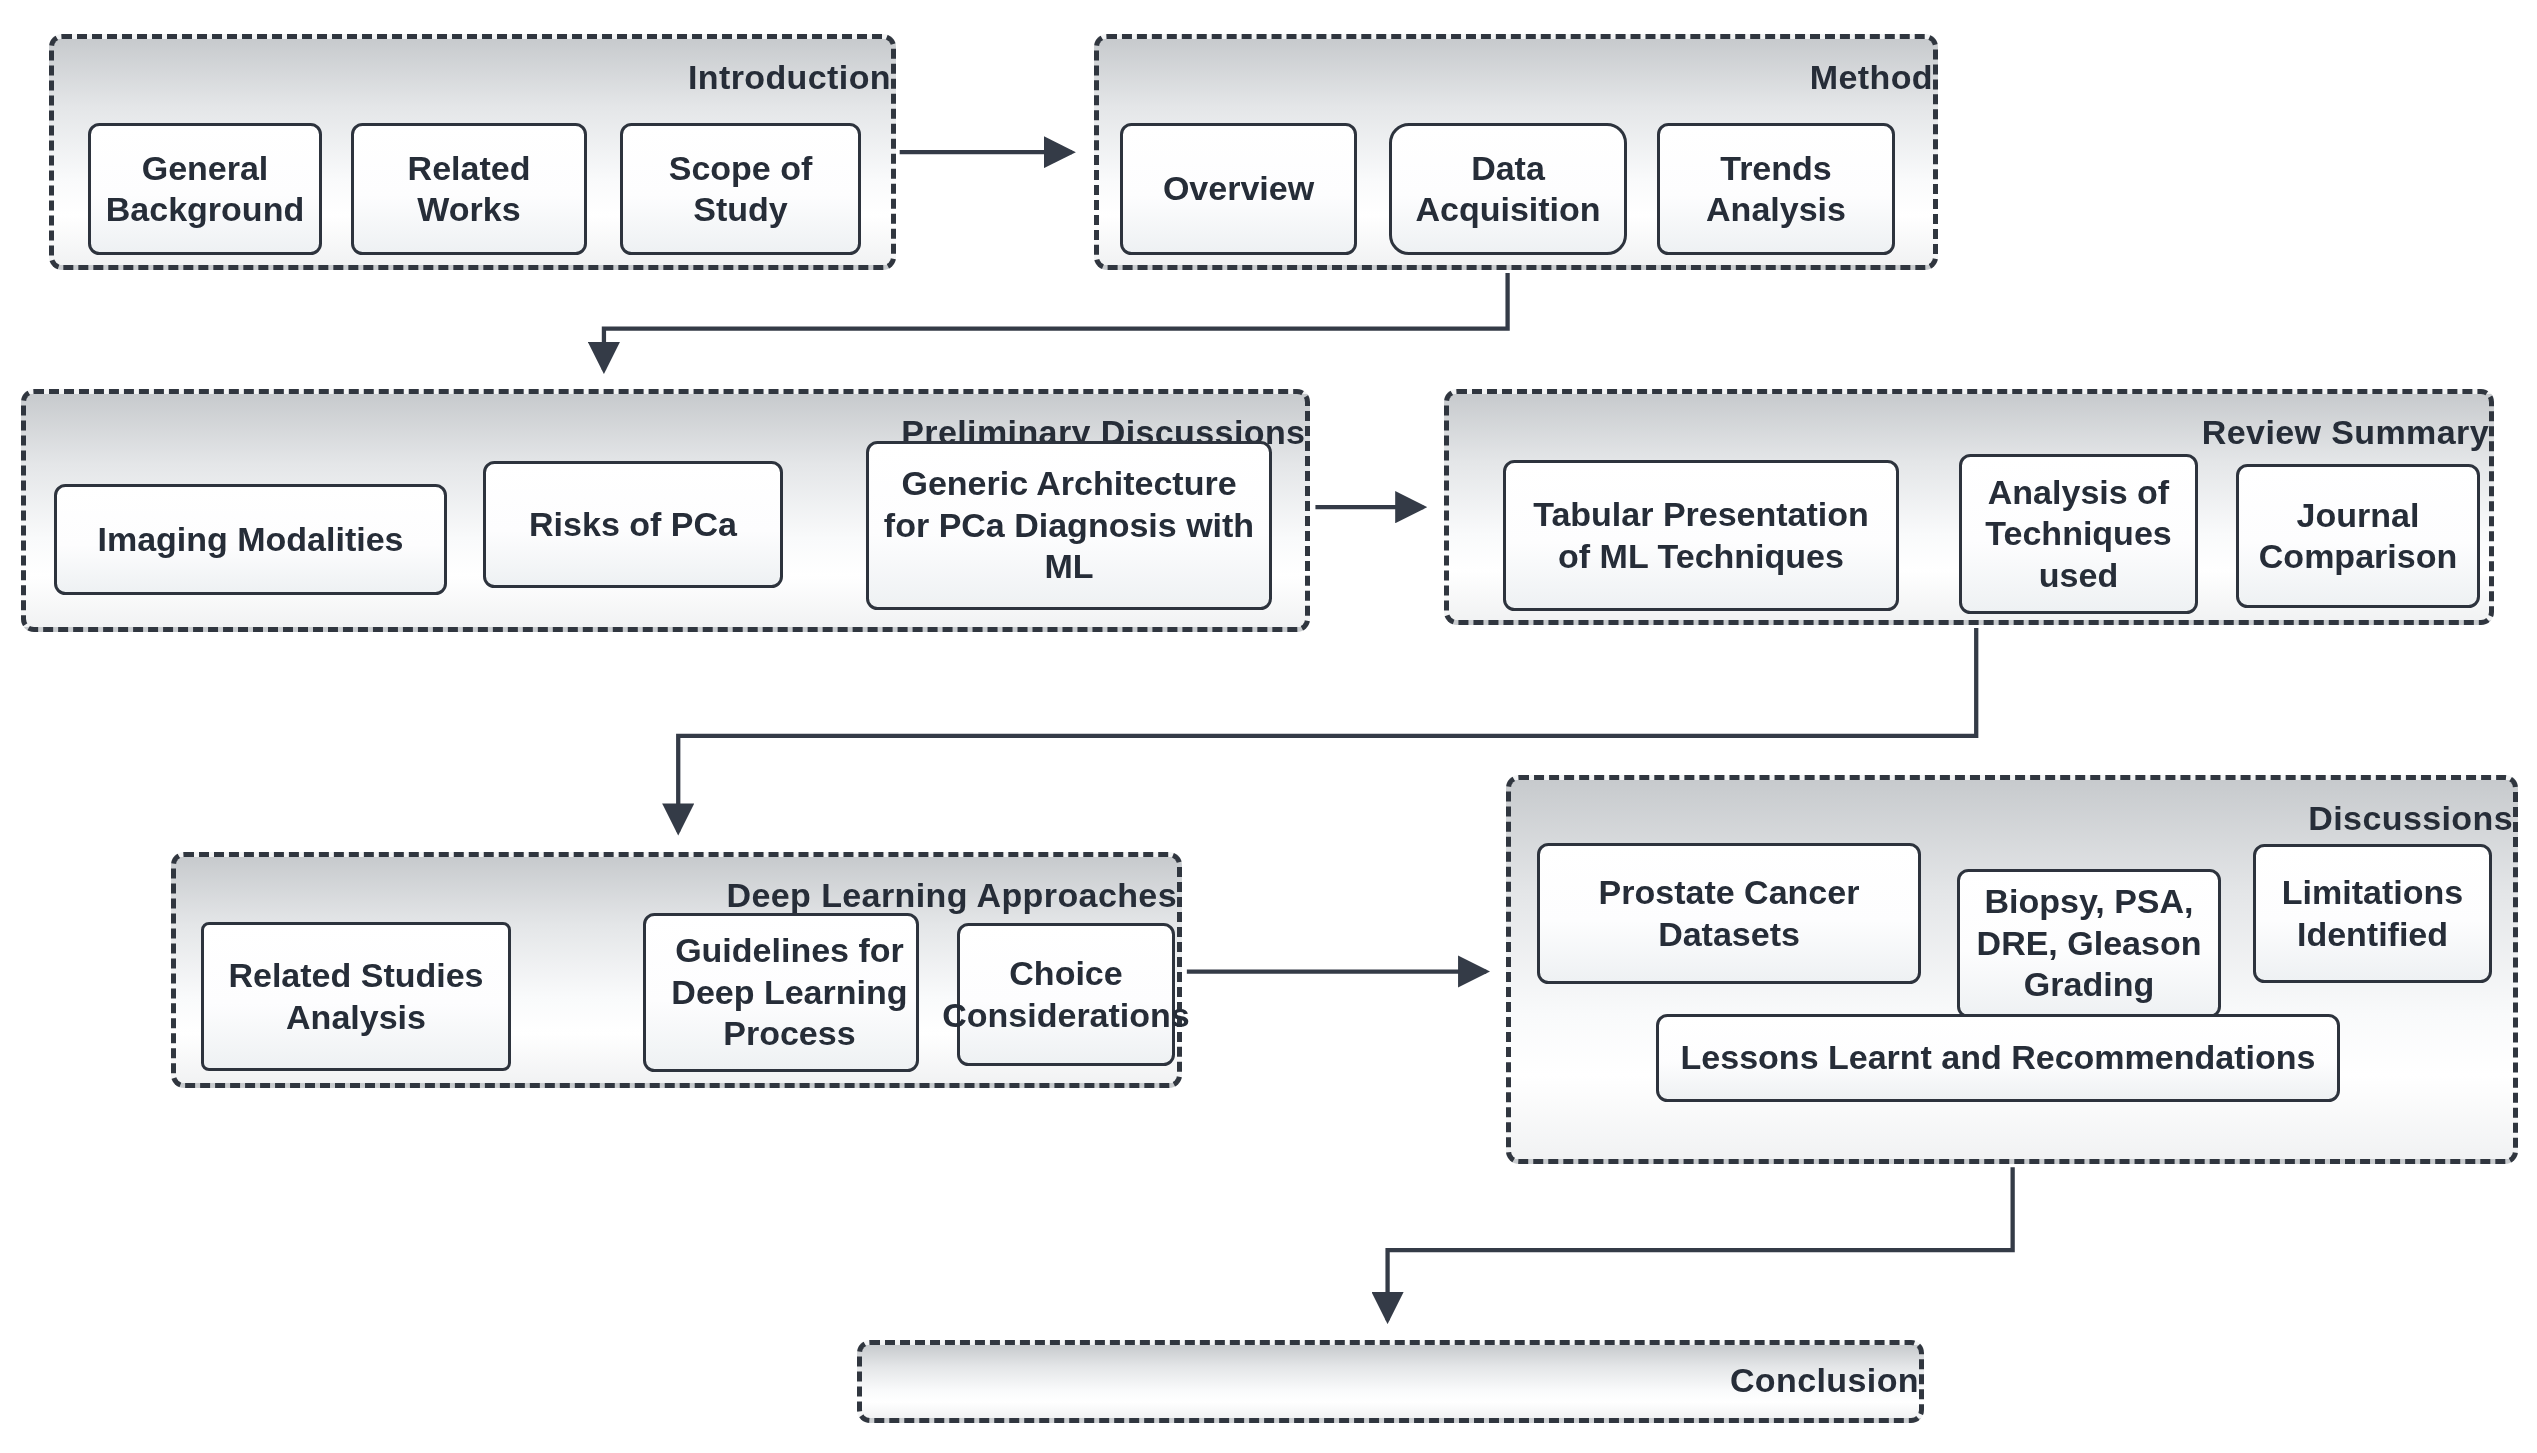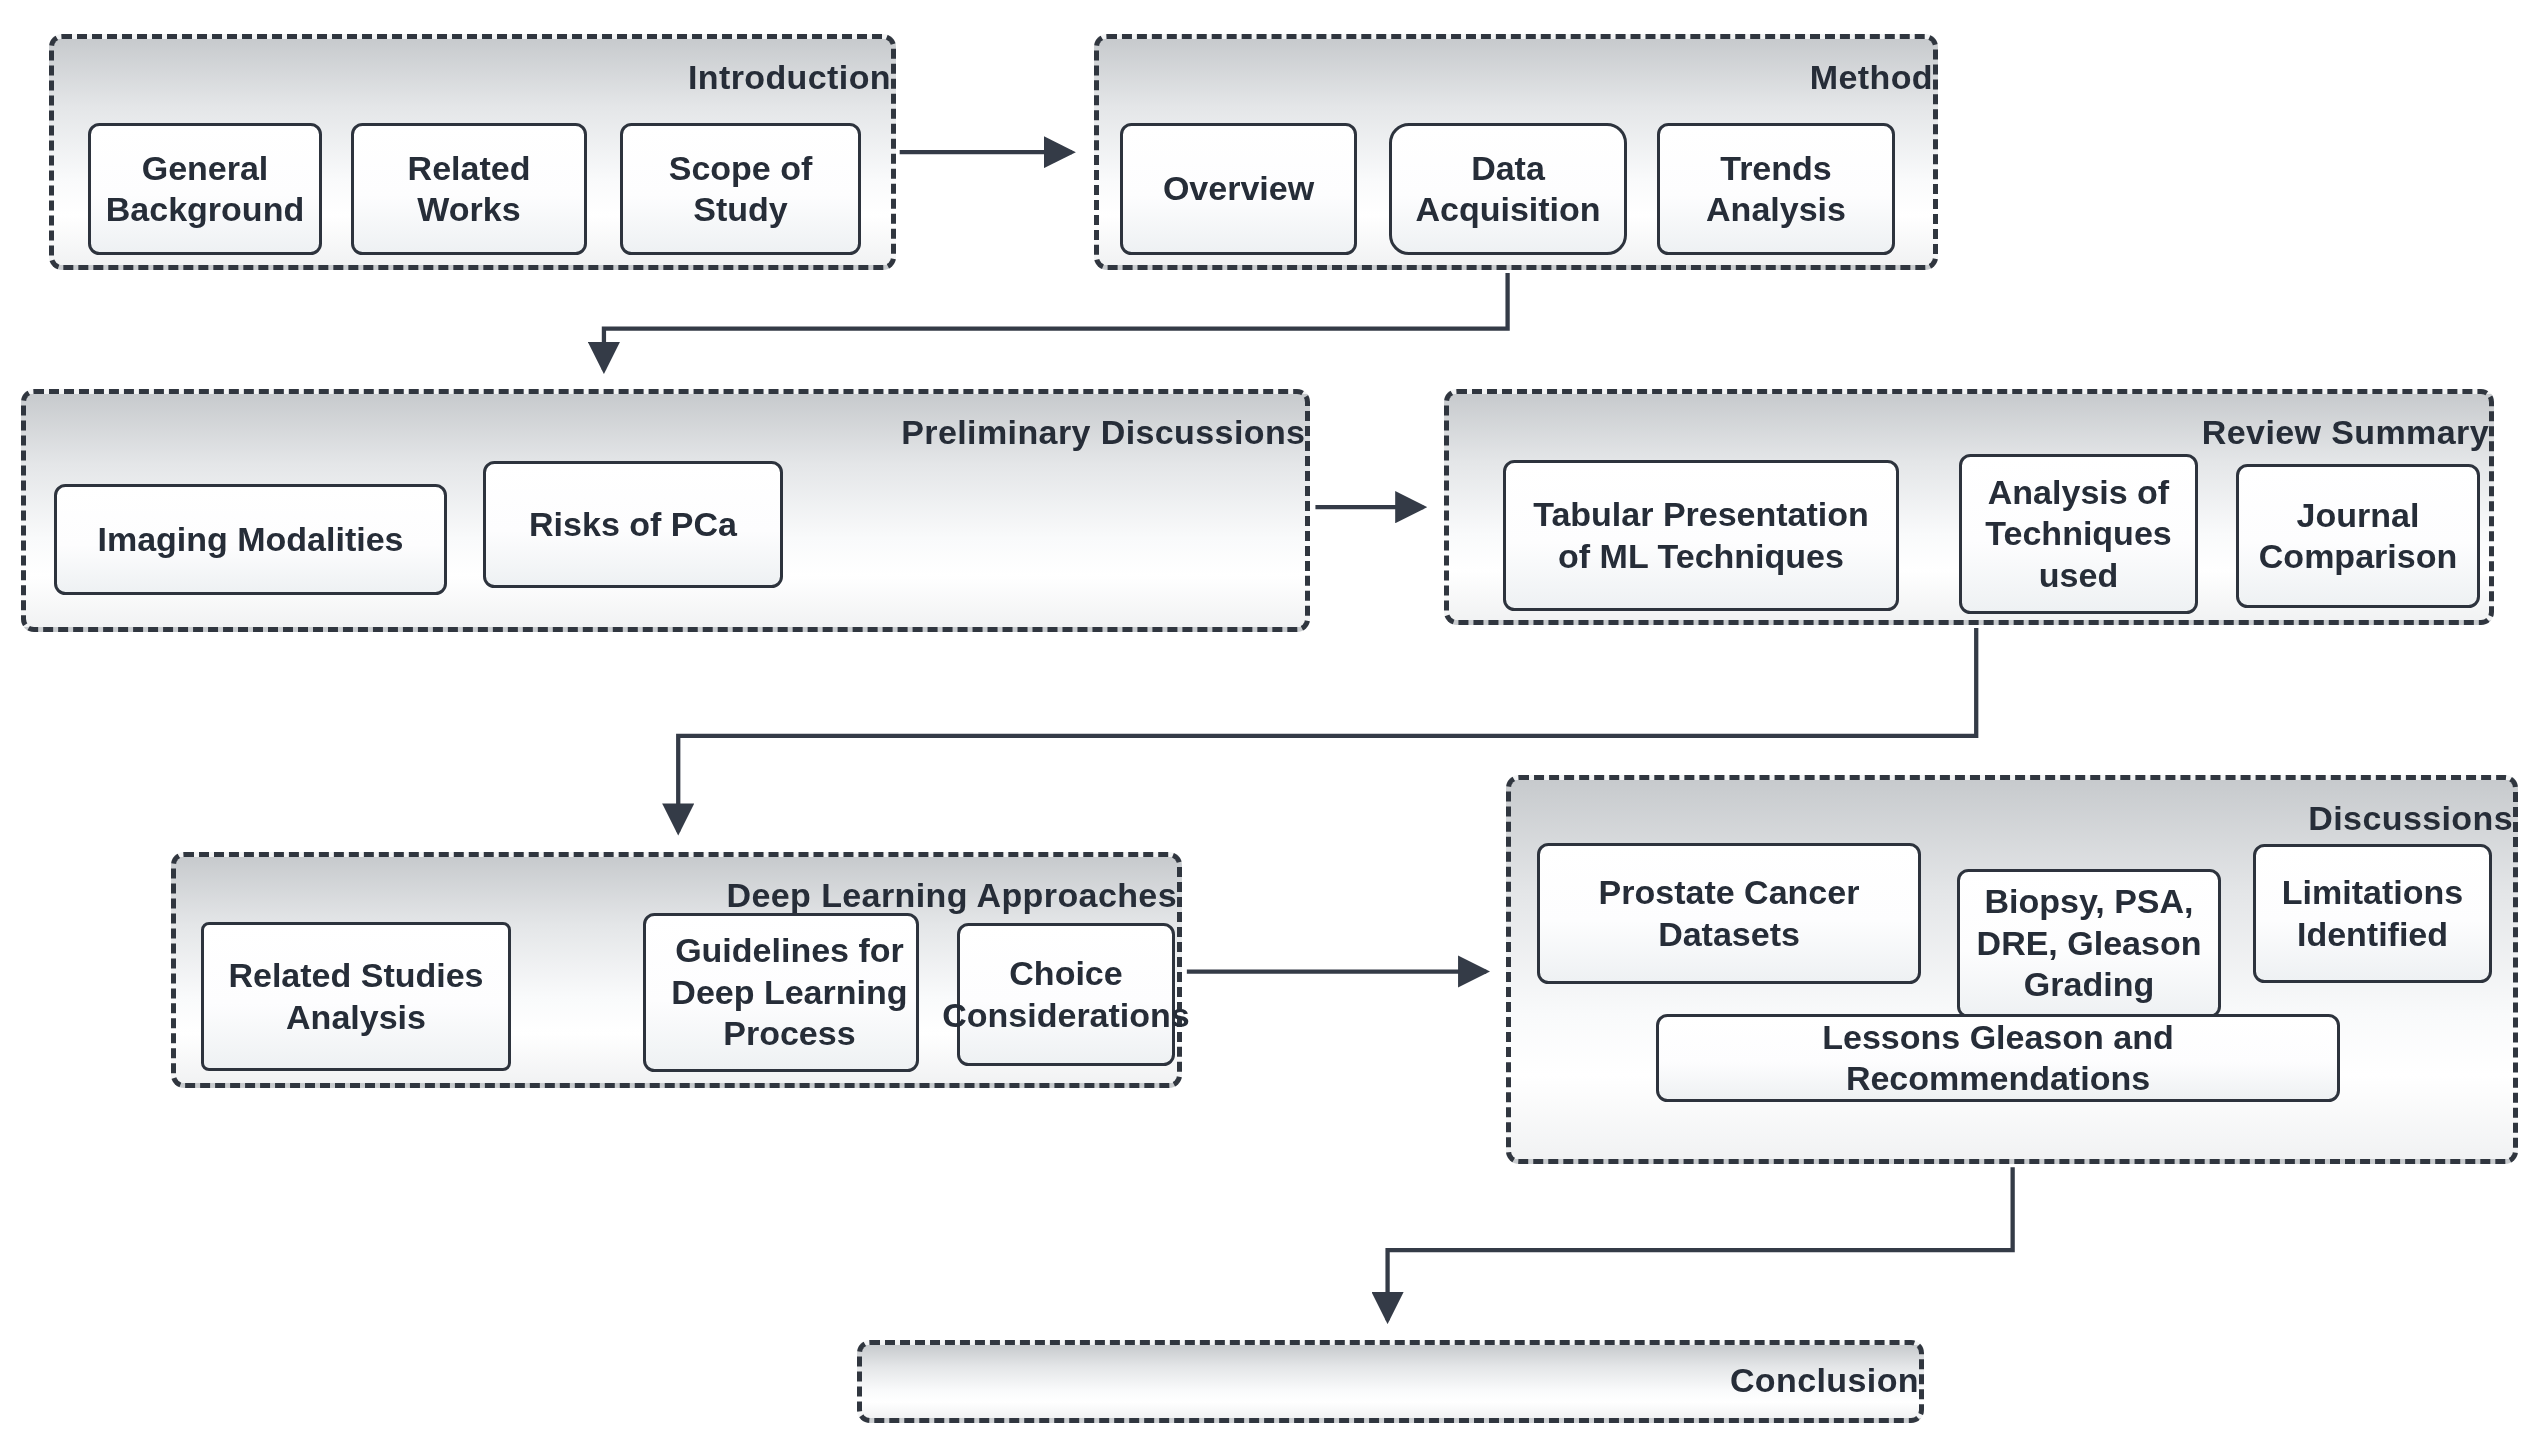--- a/index.html
+++ b/index.html
@@ -46,20 +46,21 @@
   </div>
   <div class="node" style="left:1120px;top:123px;width:237px;height:132px;">Overview</div>
   <div class="node" style="left:1389px;top:123px;width:238px;height:132px;border-radius:20px;">Data Acquisition</div>
   <div class="node" style="left:1657px;top:123px;width:238px;height:132px;">Trends Analysis</div>
 
   <div class="group" style="left:21.4px;top:389px;width:1289px;height:243px;">
     <div class="group-title">Preliminary Discussions</div>
   </div>
   <div class="node" style="left:54px;top:484px;width:393px;height:111px;">Imaging Modalities</div>
   <div class="node" style="left:483px;top:461px;width:300px;height:127px;">Risks of PCa</div>
+  <div class="node" style="left:866px;top:441px;width:406px;height:169px;">Generic Architecture for PCa Diagnosis with ML</div>
 
   <div class="group" style="left:1444px;top:389px;width:1050px;height:236px;">
     <div class="group-title">Review Summary</div>
   </div>
   <div class="node" style="left:1503px;top:460px;width:396px;height:151px;">Tabular Presentation of ML Techniques</div>
   <div class="node" style="left:1959px;top:454px;width:239px;height:160px;">Analysis of Techniques used</div>
   <div class="node" style="left:2236px;top:464px;width:244px;height:144px;">Journal Comparison</div>
 
   <div class="group" style="left:171px;top:852px;width:1011px;height:236px;">
     <div class="group-title">Deep Learning Approaches</div>
@@ -67,21 +68,21 @@
   <div class="node" style="left:201px;top:922px;width:310px;height:149px;border-radius:8px;">Related Studies Analysis</div>
   <div class="node" style="left:643px;top:913px;width:276px;height:159px;padding-left:24px;">Guidelines for Deep Learning Process</div>
   <div class="node" style="left:957px;top:923px;width:218px;height:143px;">Choice Considerations</div>
 
   <div class="group" style="left:1506px;top:775px;width:1012px;height:389px;">
     <div class="group-title">Discussions</div>
   </div>
   <div class="node" style="left:1537px;top:843px;width:384px;height:141px;">Prostate Cancer Datasets</div>
   <div class="node" style="left:1957px;top:837px;width:264px;height:149px;margin-top:32px;">Biopsy, PSA, DRE, Gleason Grading</div>
   <div class="node" style="left:2253px;top:844px;width:239px;height:139px;">Limitations Identified</div>
-  <div class="node" style="left:1656px;top:1014px;width:684px;height:88px;">Lessons Gleason and Recommendations</div>
+  <div class="node" style="left:1656px;top:1014px;width:684px;height:88px;">Lessons Learnt and Recommendations</div>
 
   <div class="group" style="left:857px;top:1340px;width:1067px;height:83px;">
     <div class="group-title vcenter">Conclusion</div>
   </div>
 
   <svg class="edges" width="2538" height="1453" viewBox="0 0 3552 2034">
     <defs>
       <marker id="arrow" viewBox="0 0 12 12" refX="10.5" refY="6" markerWidth="7.5" markerHeight="7.5" orient="auto-start-reverse">
         <path d="M0,0 L12,6 L0,12 Z" fill="#343b47"></path>
       </marker>

